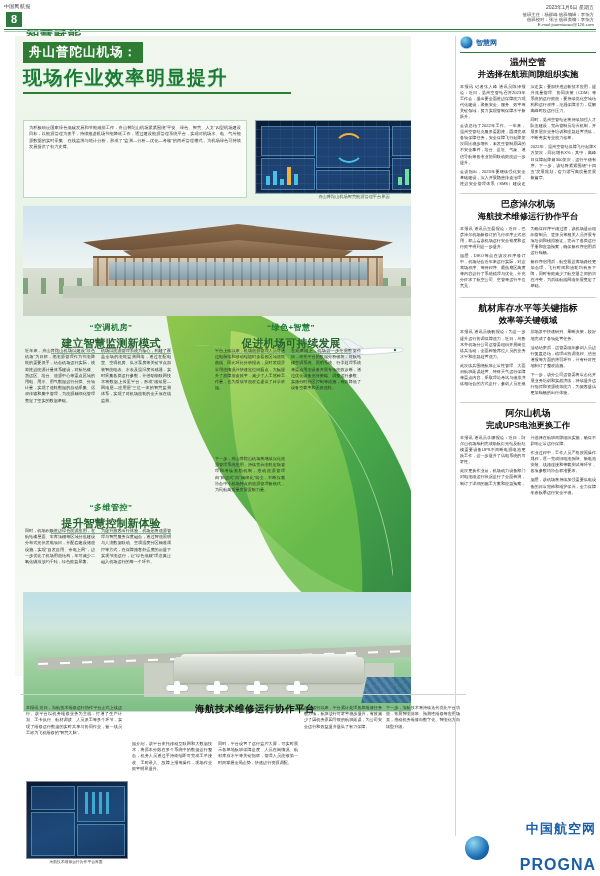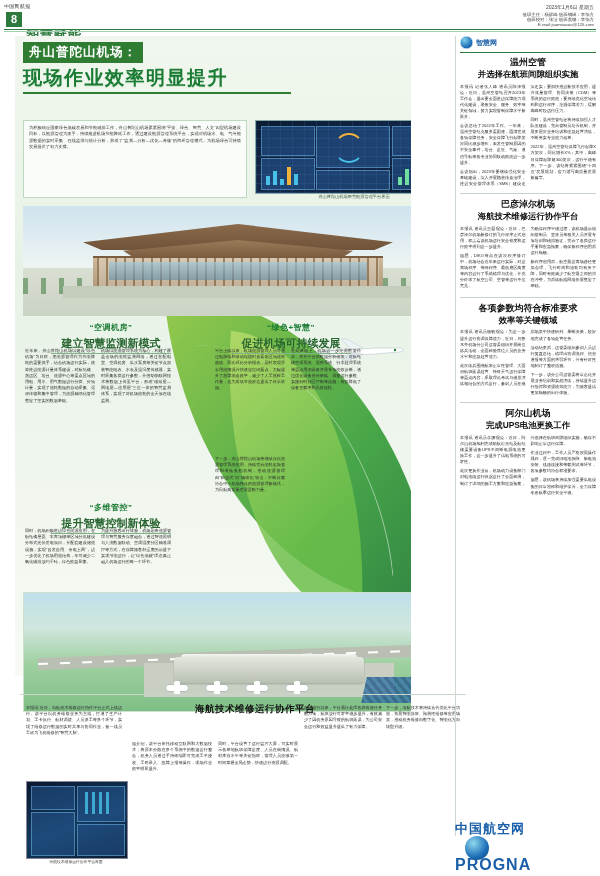--- a/index.html
+++ b/index.html
@@ -223,21 +223,21 @@
   .rc-rule{height:1px;background:#2d7a3e;margin:2px 0 4px;}
   .rc-h1{font-size:9px;font-weight:bold;color:#111;text-align:center;line-height:11px;}
   .rc-h2{font-size:8.4px;font-weight:bold;color:#111;text-align:center;line-height:10.5px;margin-top:1px;}
   .rc-body{font-size:4.1px;line-height:6.1px;color:#2b2b2b;text-align:justify;margin-top:4px;
     column-count:2;column-gap:5px;}
   .rc-sep{height:1px;background:#c8d3c8;margin:6px 0 5px;}
 
   
   .brandblock{
     position:absolute;left:455px;bottom:4px;width:141px;height:52px;
-    text-align:left;
+    text-align:right;
   }
   .bb-cn{font-size:13px;font-weight:bold;color:#1a5fa8;letter-spacing:1px;}
   .bb-globe{
     position:absolute;left:10px;top:16px;width:24px;height:24px;border-radius:50%;
     background:radial-gradient(circle at 35% 30%,#8fd8ee,#1d6fb8 60%,#0b4277);
   }
   .bb-en{font-size:16px;font-weight:bold;color:#1a5fa8;letter-spacing:1px;margin-top:18px;}
   .bb-url{font-size:5.5px;color:#333;letter-spacing:.5px;margin-top:1px;}
 </style>
 </head>
@@ -403,21 +403,21 @@
         <p style="margin:0 0 3px">本报讯 通讯员王磊报道：近日，巴彦淖尔机场新修订的飞行程序正式启用，标志着该机场运行安全裕度和运行效率得到进一步提升。</p>
         <p style="margin:0 0 3px">据悉，DIKO等点在该次程序修订中，机场结合近年来运行实际，对进离场程序、等待程序、最低扇区高度等内容进行了系统梳理与优化，并充分征求了航空公司、空管等运行单位意见。</p>
         <p style="margin:0 0 3px">为确保程序平稳过渡，该机场提前组织管制员、签派员等相关人员开展专项培训和模拟验证，完善了各类运行手册和应急预案，确保新程序启用后运行顺畅。</p>
         <p style="margin:0">新程序启用后，航空器进离场路径更加合理，飞行时间和油耗均有所下降，同时有效减少了航空器之间的潜在冲突，为后续航线网络拓展奠定了基础。</p>
       </div>
     </div>
 
     <div class="rc-sep"></div>
 
     <div>
-      <div class="rc-h1">各项参数均符合标准要求</div>
+      <div class="rc-h1">航材库存水平等关键指标</div>
       <div class="rc-h2">效率等关键领域</div>
       <div class="rc-body">
         <p style="margin:0 0 3px">本报讯 通讯员杨帆报道：为进一步提升运行协调保障能力，近日，乌鲁木齐机场分公司运管委组织开展岗位练兵活动，全面检验席位人员的业务水平和应急处置能力。</p>
         <p style="margin:0 0 3px">此次练兵围绕航班正常性管理、大面积航班延误处置、特殊天气运行保障等重点内容，采取理论考试与模拟演练相结合的方式进行，参训人员在模拟场景中快速研判、果断决策，较好地完成了各项处置任务。</p>
         <p style="margin:0 0 3px">活动结束后，运管委组织参训人员进行复盘总结，梳理出协调流程、信息通报等方面的薄弱环节，并有针对性地制订了整改措施。</p>
         <p style="margin:0">下一步，该分公司运管委将常态化开展业务培训和实战演练，持续提升运行指挥和资源统筹能力，为旅客提供更加顺畅的出行体验。</p>
       </div>
     </div>
 
     <div class="rc-sep"></div>

